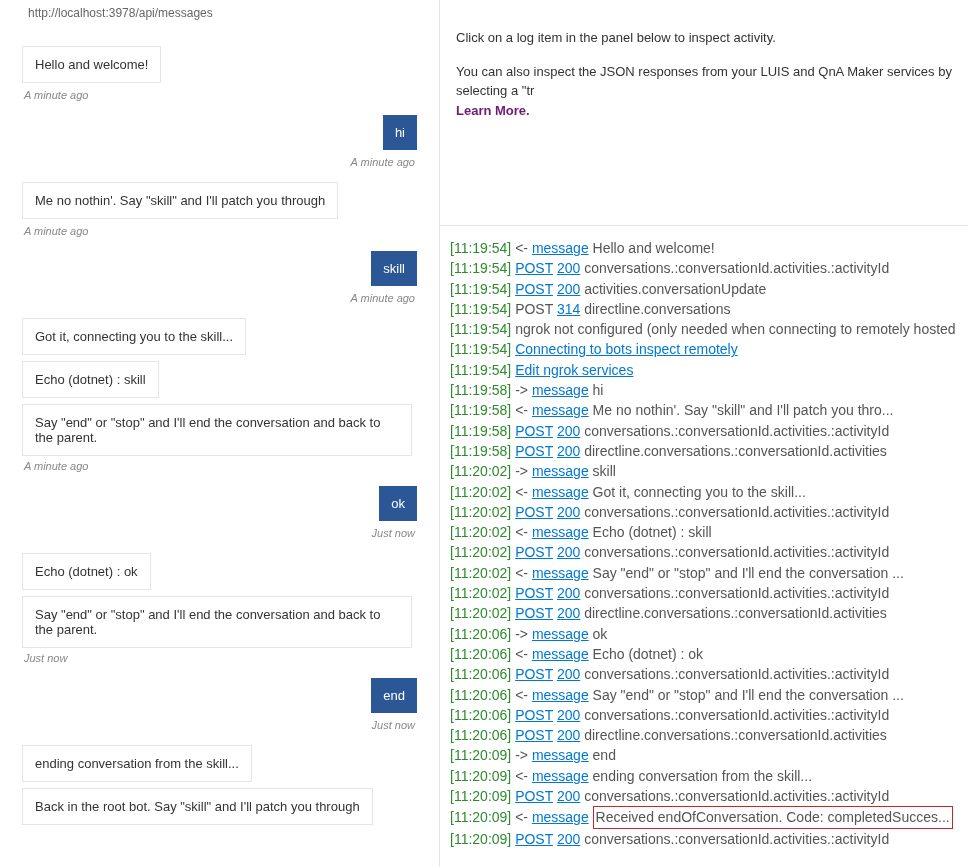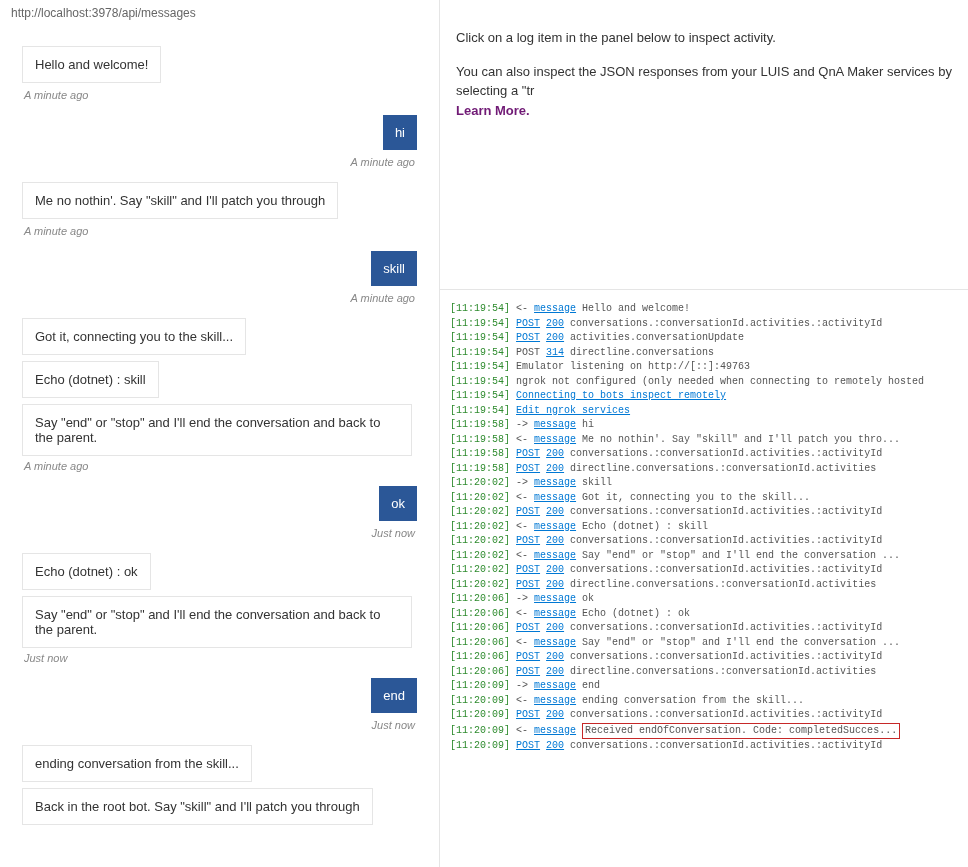--- a/index.html
+++ b/index.html
@@ -13,21 +13,21 @@
       overflow: hidden;
       background: #fff;
     }
     .left-panel {
       width: 440px;
       border-right: 1px solid #e5e5e5;
       overflow-y: auto;
       padding-bottom: 20px;
     }
     .url-bar {
-      padding: 6px 11px;
+      padding: 6px 28px;
       font-size: 12px;
       color: #666;
     }
     .chat-area {
       padding: 20px 22px 0 22px;
     }
     .msg-row {
       margin-bottom: 4px;
     }
     .msg-row.bot { text-align: left; }
@@ -65,30 +65,30 @@
       display: flex;
       flex-direction: column;
       overflow: hidden;
     }
     .inspector-header {
       padding: 28px 16px 10px 16px;
       font-size: 13px;
       color: #333;
       line-height: 1.5;
       border-bottom: 1px solid #e5e5e5;
-      height: 290px;
+      height: 226px;
     }
     .inspector-header p { margin-bottom: 14px; }
     .learn-link { color: #701a75; font-weight: 600; cursor: pointer; }
     .log-panel {
       flex: 1;
       overflow: auto;
       padding: 12px 10px;
-      font-family: Liberation Mono, monospace;
-      font-size: 10px;
+      font-family: Liberation Sans, sans-serif;
+      font-size: 14px;
       line-height: 1.45;
       color: #555;
       white-space: nowrap;
     }
     .log-line { }
     .log-ts { color: #2e8b2e; }
     .log-link { color: #0078d4; text-decoration: underline; cursor: pointer; }
     .log-plain { color: #555; }
     .log-highlight {
       border: 1.5px solid #c62828;
@@ -139,21 +139,20 @@
     <p>
       <span>You can also inspect the JSON responses from your LUIS and QnA Maker services by selecting a "tr</span><br>
       <span class="learn-link">Learn More.</span>
     </p>
   </div>
   <div class="log-panel">
       <div class="log-line"><span class="log-ts">[11:19:54]</span> <span class="log-plain">&lt;- </span><span class="log-link">message</span><span class="log-plain"> Hello and welcome!</span></div>
       <div class="log-line"><span class="log-ts">[11:19:54]</span> <span class="log-link">POST</span><span class="log-plain"> </span><span class="log-link">200</span><span class="log-plain"> conversations.:conversationId.activities.:activityId</span></div>
       <div class="log-line"><span class="log-ts">[11:19:54]</span> <span class="log-link">POST</span><span class="log-plain"> </span><span class="log-link">200</span><span class="log-plain"> activities.conversationUpdate</span></div>
       <div class="log-line"><span class="log-ts">[11:19:54]</span> <span class="log-plain">POST </span><span class="log-link">314</span><span class="log-plain"> directline.conversations</span></div>
-      <div class="log-line"><span class="log-ts">[11:19:54]</span> <span class="log-plain">Emulator listening on http://[::]:49763</span></div>
       <div class="log-line"><span class="log-ts">[11:19:54]</span> <span class="log-plain">ngrok not configured (only needed when connecting to remotely hosted</span></div>
       <div class="log-line"><span class="log-ts">[11:19:54]</span> <span class="log-link">Connecting to bots inspect remotely</span></div>
       <div class="log-line"><span class="log-ts">[11:19:54]</span> <span class="log-link">Edit ngrok services</span></div>
       <div class="log-line"><span class="log-ts">[11:19:58]</span> <span class="log-plain">-&gt; </span><span class="log-link">message</span><span class="log-plain"> hi</span></div>
       <div class="log-line"><span class="log-ts">[11:19:58]</span> <span class="log-plain">&lt;- </span><span class="log-link">message</span><span class="log-plain"> Me no nothin'. Say "skill" and I'll patch you thro...</span></div>
       <div class="log-line"><span class="log-ts">[11:19:58]</span> <span class="log-link">POST</span><span class="log-plain"> </span><span class="log-link">200</span><span class="log-plain"> conversations.:conversationId.activities.:activityId</span></div>
       <div class="log-line"><span class="log-ts">[11:19:58]</span> <span class="log-link">POST</span><span class="log-plain"> </span><span class="log-link">200</span><span class="log-plain"> directline.conversations.:conversationId.activities</span></div>
       <div class="log-line"><span class="log-ts">[11:20:02]</span> <span class="log-plain">-&gt; </span><span class="log-link">message</span><span class="log-plain"> skill</span></div>
       <div class="log-line"><span class="log-ts">[11:20:02]</span> <span class="log-plain">&lt;- </span><span class="log-link">message</span><span class="log-plain"> Got it, connecting you to the skill...</span></div>
       <div class="log-line"><span class="log-ts">[11:20:02]</span> <span class="log-link">POST</span><span class="log-plain"> </span><span class="log-link">200</span><span class="log-plain"> conversations.:conversationId.activities.:activityId</span></div>

